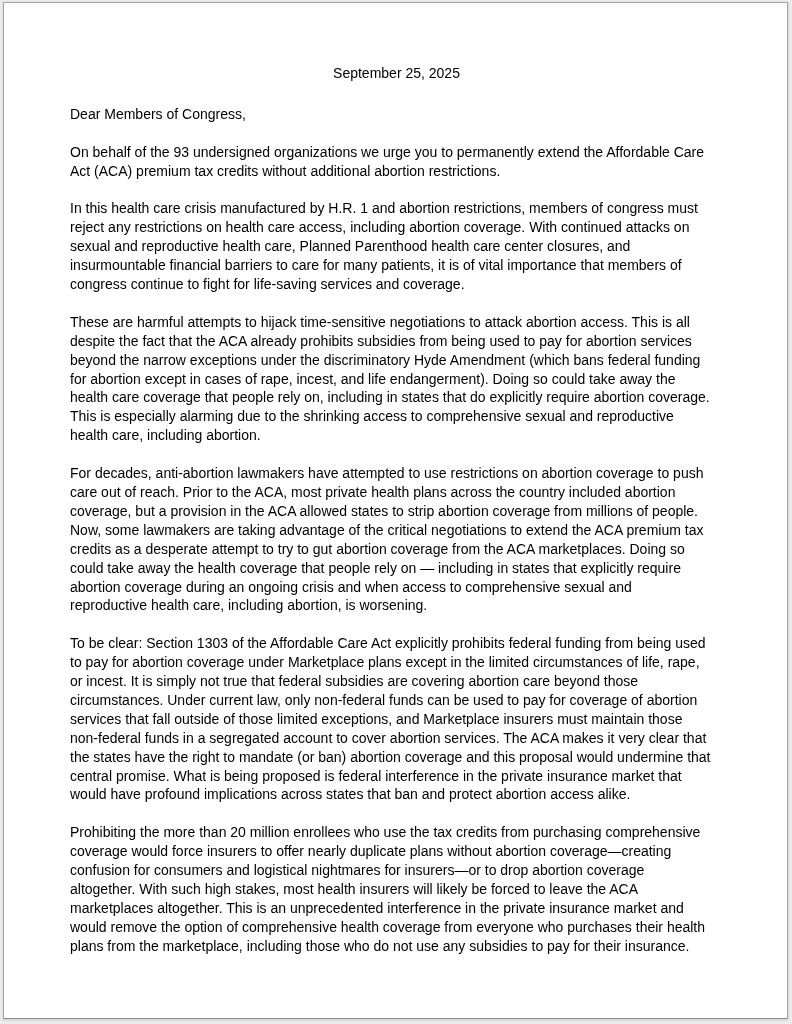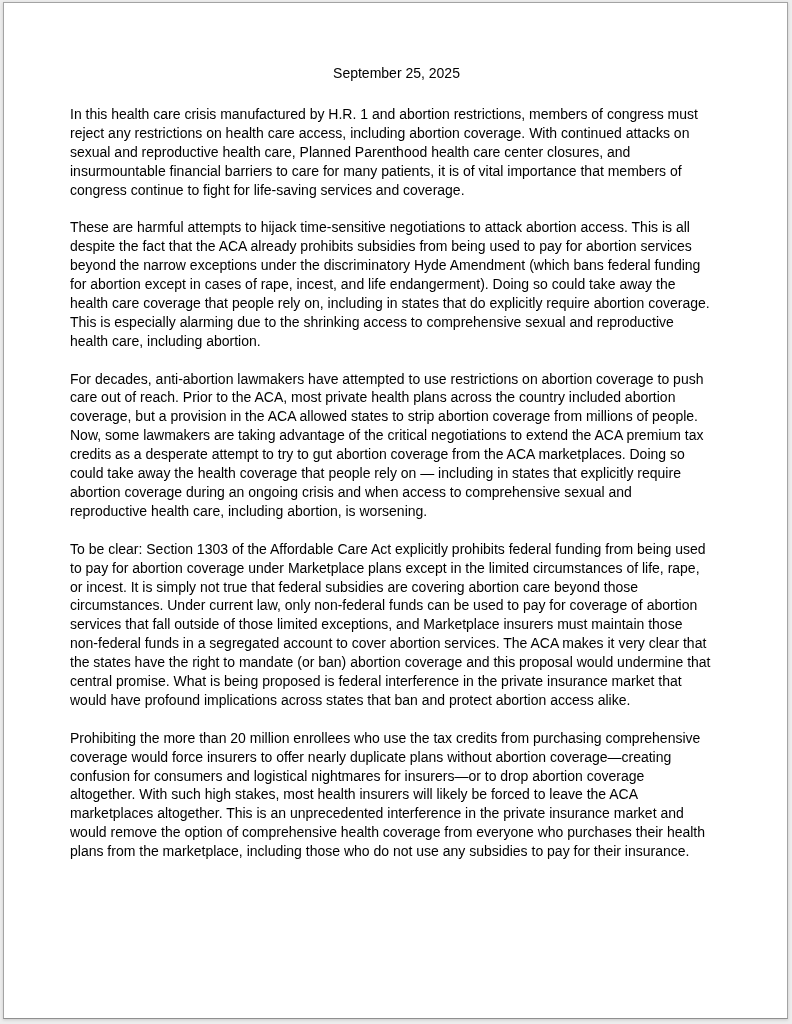--- a/index.html
+++ b/index.html
@@ -38,21 +38,24 @@
     white-space: pre-line;
     margin: 0 0 18.9px 0;
   }
 </style>
 </head>
 <body>
 
 <div>
   <div class="page">
     <div class="date">September 25, 2025</div>
+    <div class="para">Dear Members of Congress,</div>
     <div>
+        <div class="para">On behalf of the 93 undersigned organizations we urge you to permanently extend the Affordable Care
+Act (ACA) premium tax credits without additional abortion restrictions.</div>
         <div class="para">In this health care crisis manufactured by H.R. 1 and abortion restrictions, members of congress must
 reject any restrictions on health care access, including abortion coverage. With continued attacks on
 sexual and reproductive health care, Planned Parenthood health care center closures, and
 insurmountable financial barriers to care for many patients, it is of vital importance that members of
 congress continue to fight for life-saving services and coverage.</div>
         <div class="para">These are harmful attempts to hijack time-sensitive negotiations to attack abortion access. This is all
 despite the fact that the ACA already prohibits subsidies from being used to pay for abortion services
 beyond the narrow exceptions under the discriminatory Hyde Amendment (which bans federal funding
 for abortion except in cases of rape, incest, and life endangerment). Doing so could take away the
 health care coverage that people rely on, including in states that do explicitly require abortion coverage.

